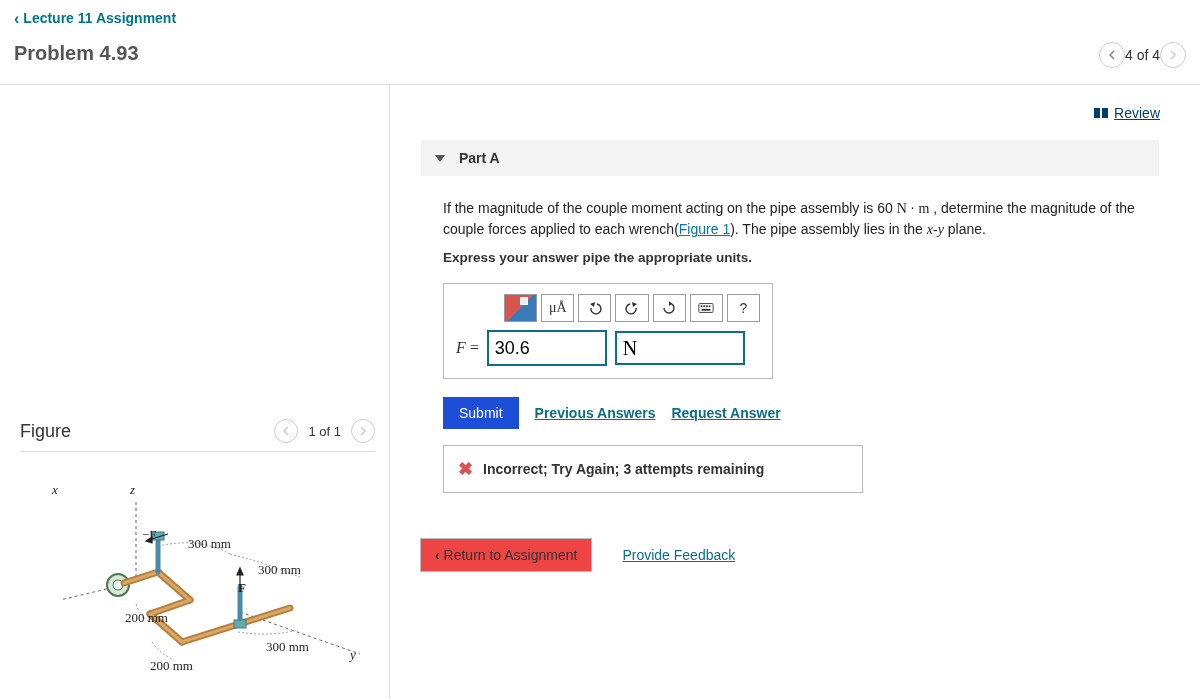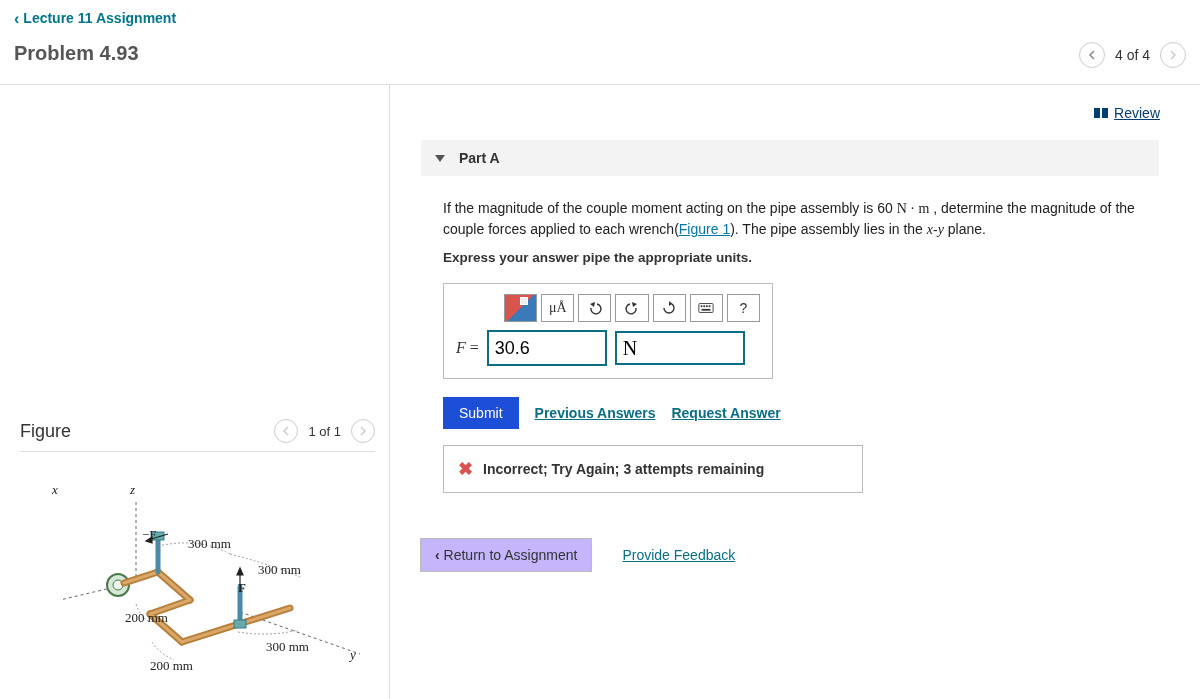--- a/index.html
+++ b/index.html
@@ -5,21 +5,21 @@
   * { box-sizing: border-box; margin: 0; padding: 0; }
   body { font-family: Arial, Helvetica, sans-serif; font-size: 14px; color: #333; background: #fff; width: 1200px; }
   a { color: #0077aa; text-decoration: underline; cursor: pointer; }
 
   .top-header { padding: 10px 14px 6px; }
   .back-link { color: #00768a; font-weight: bold; font-size: 14px; text-decoration: none; }
   .back-link::before { content: "‹"; font-weight: bold; margin-right: 4px; font-size: 16px; vertical-align: -1px; }
 
   .title-row { display: flex; align-items: flex-start; justify-content: space-between; padding: 8px 14px 16px; border-bottom: 1px solid #ddd; }
   .problem-title { font-size: 20px; font-weight: bold; color: #555; }
-  .nav-group { display: flex; align-items: center; gap: 10px; color: #333; }
+  .nav-group { display: flex; align-items: center; color: #333; }
   .circ-btn { width: 26px; height: 26px; border: 1px solid #ccc; border-radius: 50%; display: flex; align-items: center; justify-content: center; color: #888; background: #fff; cursor: pointer; }
   .circ-btn svg { width: 10px; height: 10px; }
 
   .main { display: flex; }
   .left-col { width: 390px; border-right: 1px solid #ddd; min-height: 610px; padding: 14px 14px 14px 20px; }
   .right-col { flex: 1; padding: 14px 40px 14px 30px; }
 
   .figure-header { display: flex; align-items: center; justify-content: space-between; margin-top: 320px; padding-bottom: 8px; border-bottom: 1px solid #ddd; }
   .figure-title { font-size: 18px; color: #333; }
   .fig-nav { display: flex; align-items: center; gap: 10px; font-size: 13px; color: #333; }
@@ -63,21 +63,21 @@
 
   .action-row { margin-top: 18px; display: flex; align-items: center; gap: 16px; }
   .submit-btn { background: #1d4ed8; color: #fff; border: none; padding: 8px 16px; font-size: 14px; cursor: pointer; }
   .link-btn { color: #0b6e84; font-weight: bold; text-decoration: underline; font-size: 14px; cursor: pointer; }
 
   .feedback-box { border: 1px solid #bbb; margin-top: 16px; padding: 12px 14px; width: 420px; display: flex; align-items: center; gap: 10px; }
   .x-icon { color: #d9534f; font-weight: bold; font-size: 18px; }
   .feedback-text { font-weight: bold; font-size: 14px; }
 
   .bottom-row { display: flex; align-items: center; gap: 30px; margin-top: 34px; }
-  .return-btn { border: 1px solid #bbb; background: #c4b5fd; padding: 8px 14px; font-size: 14px; cursor: pointer; color: #333; }
+  .return-btn { border: 1px solid #bbb; background: #ef4444; padding: 8px 14px; font-size: 14px; cursor: pointer; color: #333; }
   .return-btn::before { content: "‹ "; font-weight: bold; }
   .feedback-link { color: #0b6e84; text-decoration: underline; font-size: 14px; cursor: pointer; }
 </style>
 </head>
 <body>
 
 <div class="top-header">
   <a class="back-link">Lecture 11 Assignment</a>
 </div>
 

